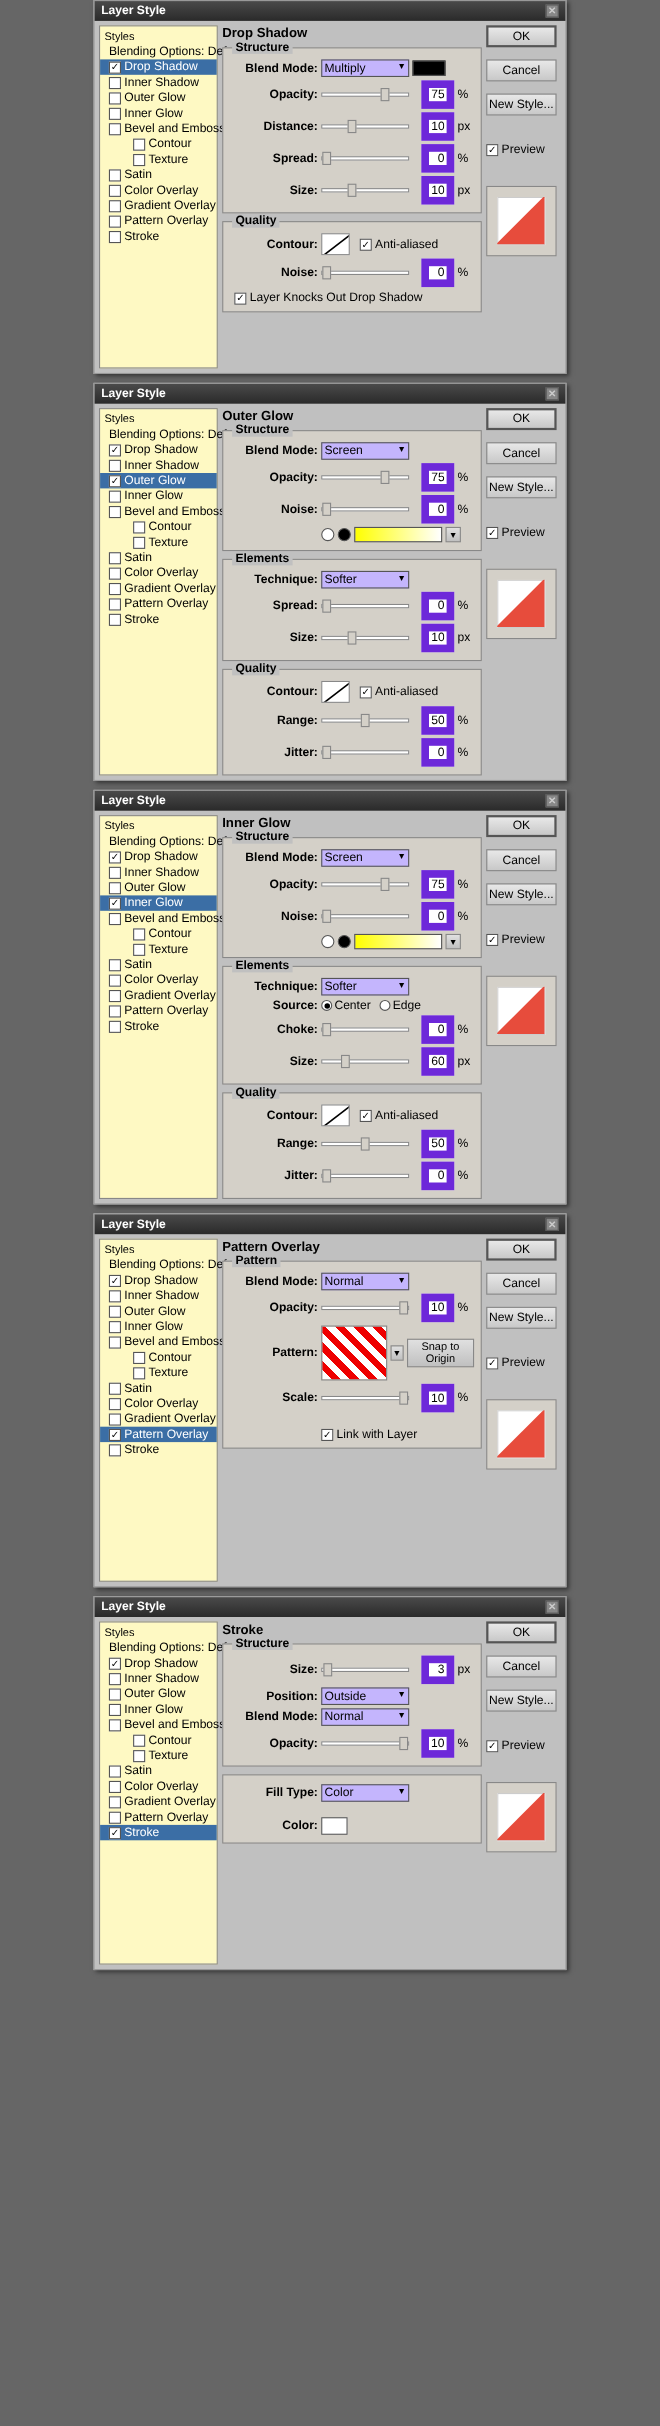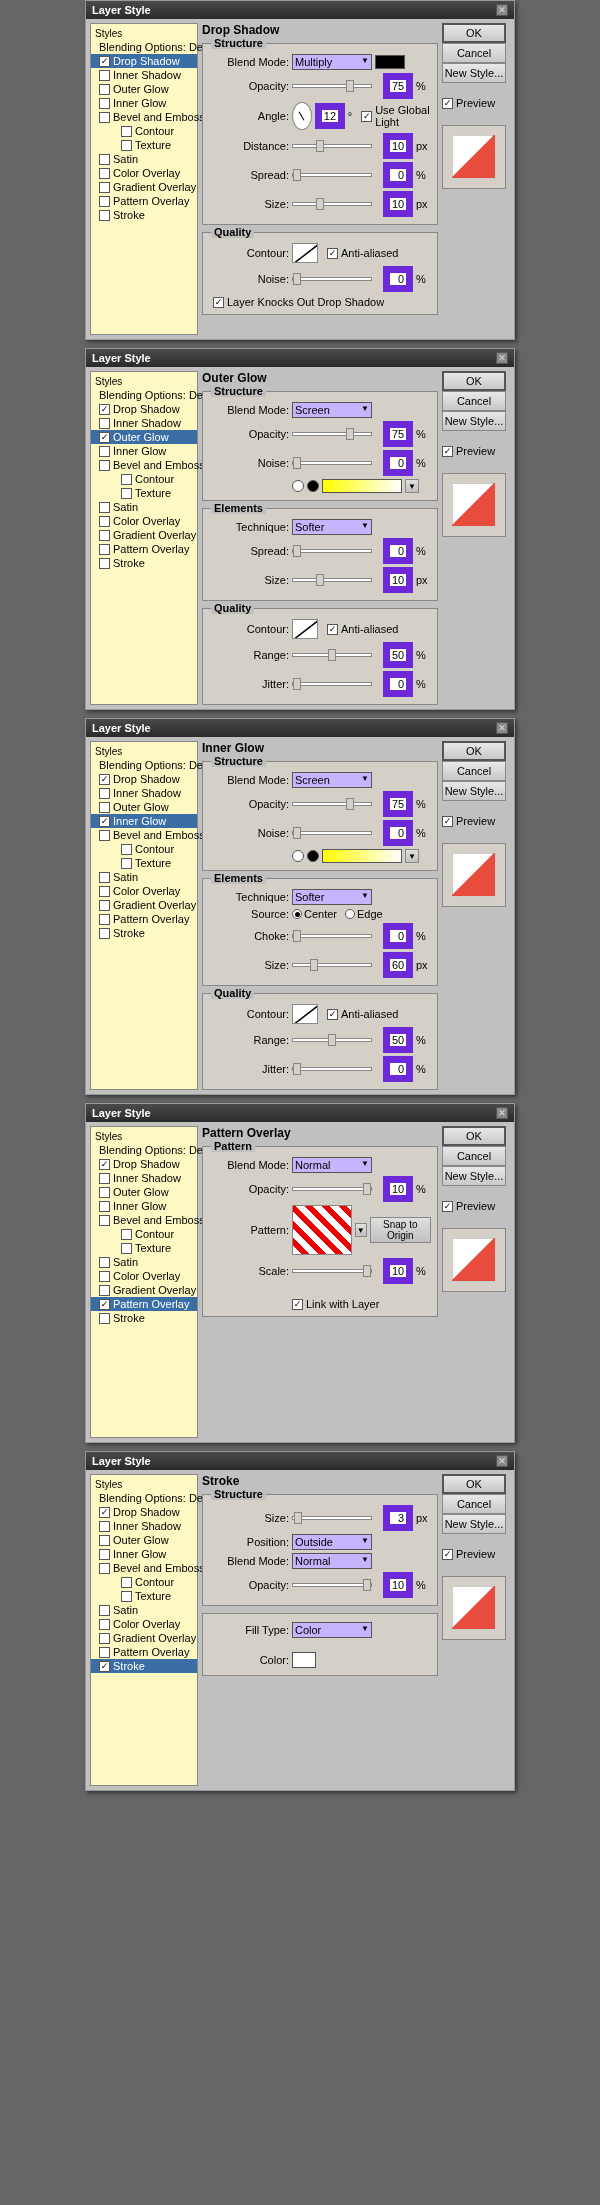--- a/index.html
+++ b/index.html
@@ -134,20 +134,21 @@
       align-items: center;
       margin-bottom: 3px;
       gap: 3px;
     }
 
     .form-label {
       width: 80px;
       text-align: right;
       flex-shrink: 0;
       font-size: 11px;
+      font-weight: bold;
     }
 
     .dropdown {
       background: #c4b5fd;
       border: 1px solid #555;
       padding: 1px 2px;
       font-size: 11px;
       display: flex;
       align-items: flex-start;
       justify-content: space-between;
@@ -254,21 +255,21 @@
     .checkbox.checked::after {
       content: '✓';
       font-size: 9px;
     }
 
     
     .right-panel {
       width: 68px;
       display: flex;
       flex-direction: column;
-      gap: 0;
+      gap: 11px;
       flex-shrink: 0;
     }
 
     .action-btn {
       width: 64px;
       height: 20px;
       background: linear-gradient(to bottom, #e8e8e8, #c8c8c8);
       border: 1px solid #888;
       font-size: 11px;
       cursor: pointer;
@@ -486,28 +487,20 @@
         </div>
         <div class="form-row">
           <span class="form-label">Opacity:</span>
           <div class="slider-wrapper">
             <input type="range" min="0" max="100" value="75" style="width: 80px;">
           </div>
           <input type="text" class="value-input" value="75" style="">
           <span class="unit-label">%</span>
         </div>
         <div class="form-row">
-          <span class="form-label">Angle:</span>
-          <div class="angle-box"></div>
-          <input type="text" class="value-input" value="120" style="">
-          <span class="unit-label">°</span>
-          <div class="checkbox checked"></div>
-          <span>Use Global Light</span>
-        </div>
-        <div class="form-row">
           <span class="form-label">Distance:</span>
           <div class="slider-wrapper">
             <input type="range" min="0" max="30" value="10" style="width: 80px;">
           </div>
           <input type="text" class="value-input" value="10" style="">
           <span class="unit-label">px</span>
         </div>
         <div class="form-row">
           <span class="form-label">Spread:</span>
           <div class="slider-wrapper">

